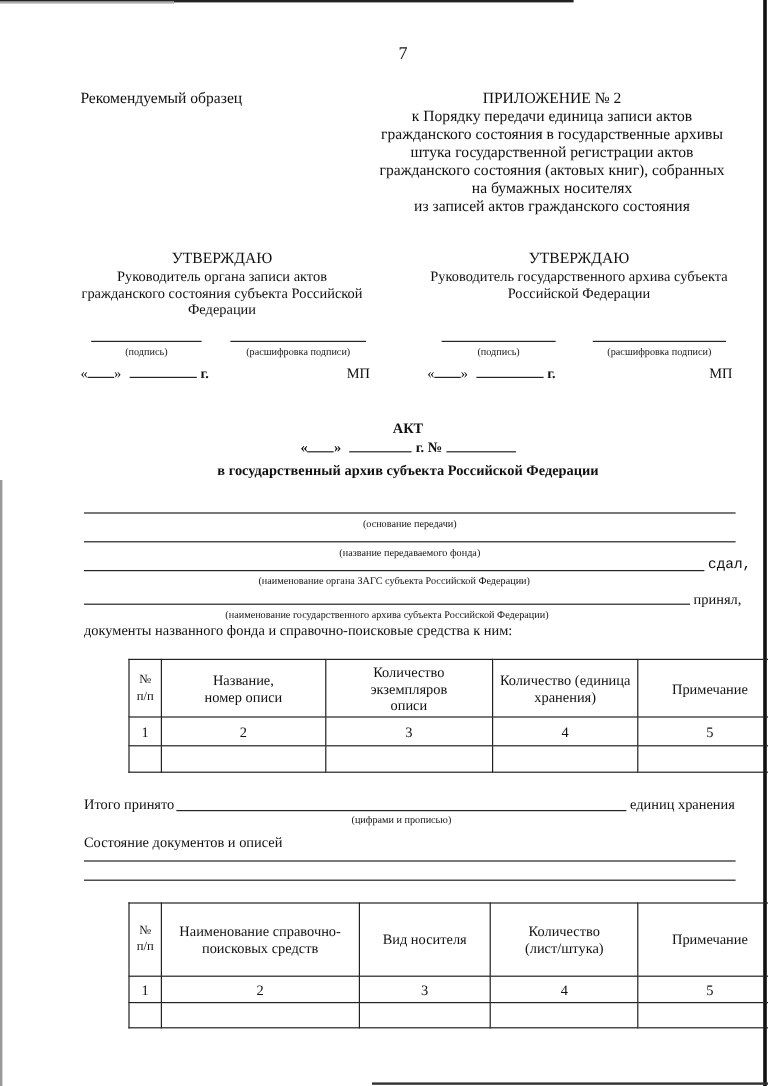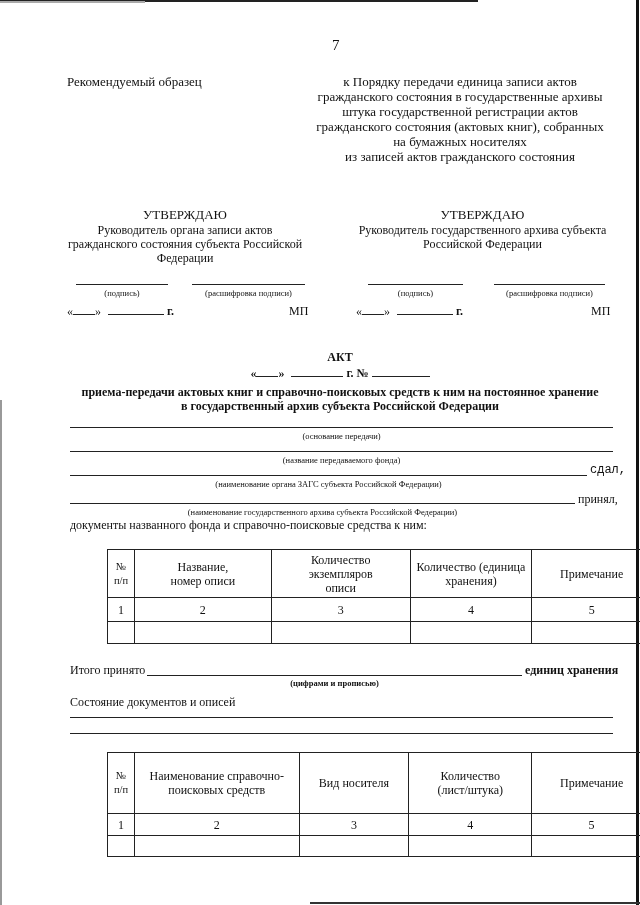--- a/index.html
+++ b/index.html
@@ -30,20 +30,21 @@
 <div class="abs frame-top2"></div>
 <div class="abs frame-right"></div>
 <div class="abs frame-left"></div>
 <div class="abs frame-bottom"></div>
 
 <div class="abs t13" style="left:332px; top:38px; font-size:15px;">7</div>
 
 <div class="abs t13" style="left:67px; top:74px;">Рекомендуемый образец</div>
 
 <div class="abs t13 center" style="left:305px; top:74px; width:310px;">
+  <div>ПРИЛОЖЕНИЕ № 2</div>
   <div>к Порядку передачи единица записи актов</div>
   <div>гражданского состояния в государственные архивы</div>
   <div>штука государственной регистрации актов</div>
   <div>гражданского состояния (актовых книг), собранных</div>
   <div>на бумажных носителях</div>
   <div>из записей актов гражданского состояния</div>
 </div>
 
 <div class="abs t12 center" style="left:60px; top:207px; width:250px;">
   <div class="t13" style="line-height:16px;">УТВЕРЖДАЮ</div>
@@ -79,21 +80,20 @@
 <div class="abs t12" style="left:591px; top:304px;">МП</div>
 
 <div class="abs t12 bold center" style="left:60px; top:350px; width:560px;">АКТ</div>
 <div class="abs t12 bold center" style="left:60px; top:366px; width:560px;">
   <span>«</span><span style="display:inline-block;width:22px;border-bottom:1px solid #222;"></span><span>»</span>
   <span style="display:inline-block;width:52px;border-bottom:1px solid #222;margin-left:4px;"></span>
   <span>г. №</span>
   <span style="display:inline-block;width:58px;border-bottom:1px solid #222;"></span>
 </div>
 <div class="abs t12 bold center" style="left:60px; top:385px; width:560px;">
-  <div>приема-передачи актовых книг и справочно-поисковых средств к ним на постоянное хранение</div>
   <div>в государственный архив субъекта Российской Федерации</div>
 </div>
 
 <div class="line" style="left:70px; top:427px; width:543px;"></div>
 <div class="abs t9 center" style="left:70px; top:431px; width:543px;">(основание передачи)</div>
 
 <div class="line" style="left:70px; top:451px; width:543px;"></div>
 <div class="abs t9 center" style="left:70px; top:455px; width:543px;">(название передаваемого фонда)</div>
 
 <div class="line" style="left:70px; top:475px; width:517px;"></div>
@@ -134,22 +134,22 @@
     <td></td>
     <td></td>
     <td></td>
     <td></td>
   </tr>
 </tbody>
   </table>
 
 <div class="abs t12" style="left:70px; top:663px;">Итого принято</div>
 <div class="line" style="left:147px; top:675px; width:375px;"></div>
-<div class="abs t12" style="left:525px; top:663px;font-weight:bold;">единиц хранения</div>
-<div class="abs t9 center" style="left:147px; top:678px; width:375px;font-weight:bold;">(цифрами и прописью)</div>
+<div class="abs t12" style="left:525px; top:663px;">единиц хранения</div>
+<div class="abs t9 center" style="left:147px; top:678px; width:375px;">(цифрами и прописью)</div>
 
 <div class="abs t12" style="left:70px; top:695px;">Состояние документов и описей</div>
 <div class="line" style="left:70px; top:717px; width:543px;"></div>
 <div class="line" style="left:70px; top:733px; width:543px;"></div>
 
 <table class="grid" style="left:70px; top:752px; width:545px;">
   <colgroup>
       <col style="width:27px">
       <col style="width:165px">
       <col style="width:110px">

